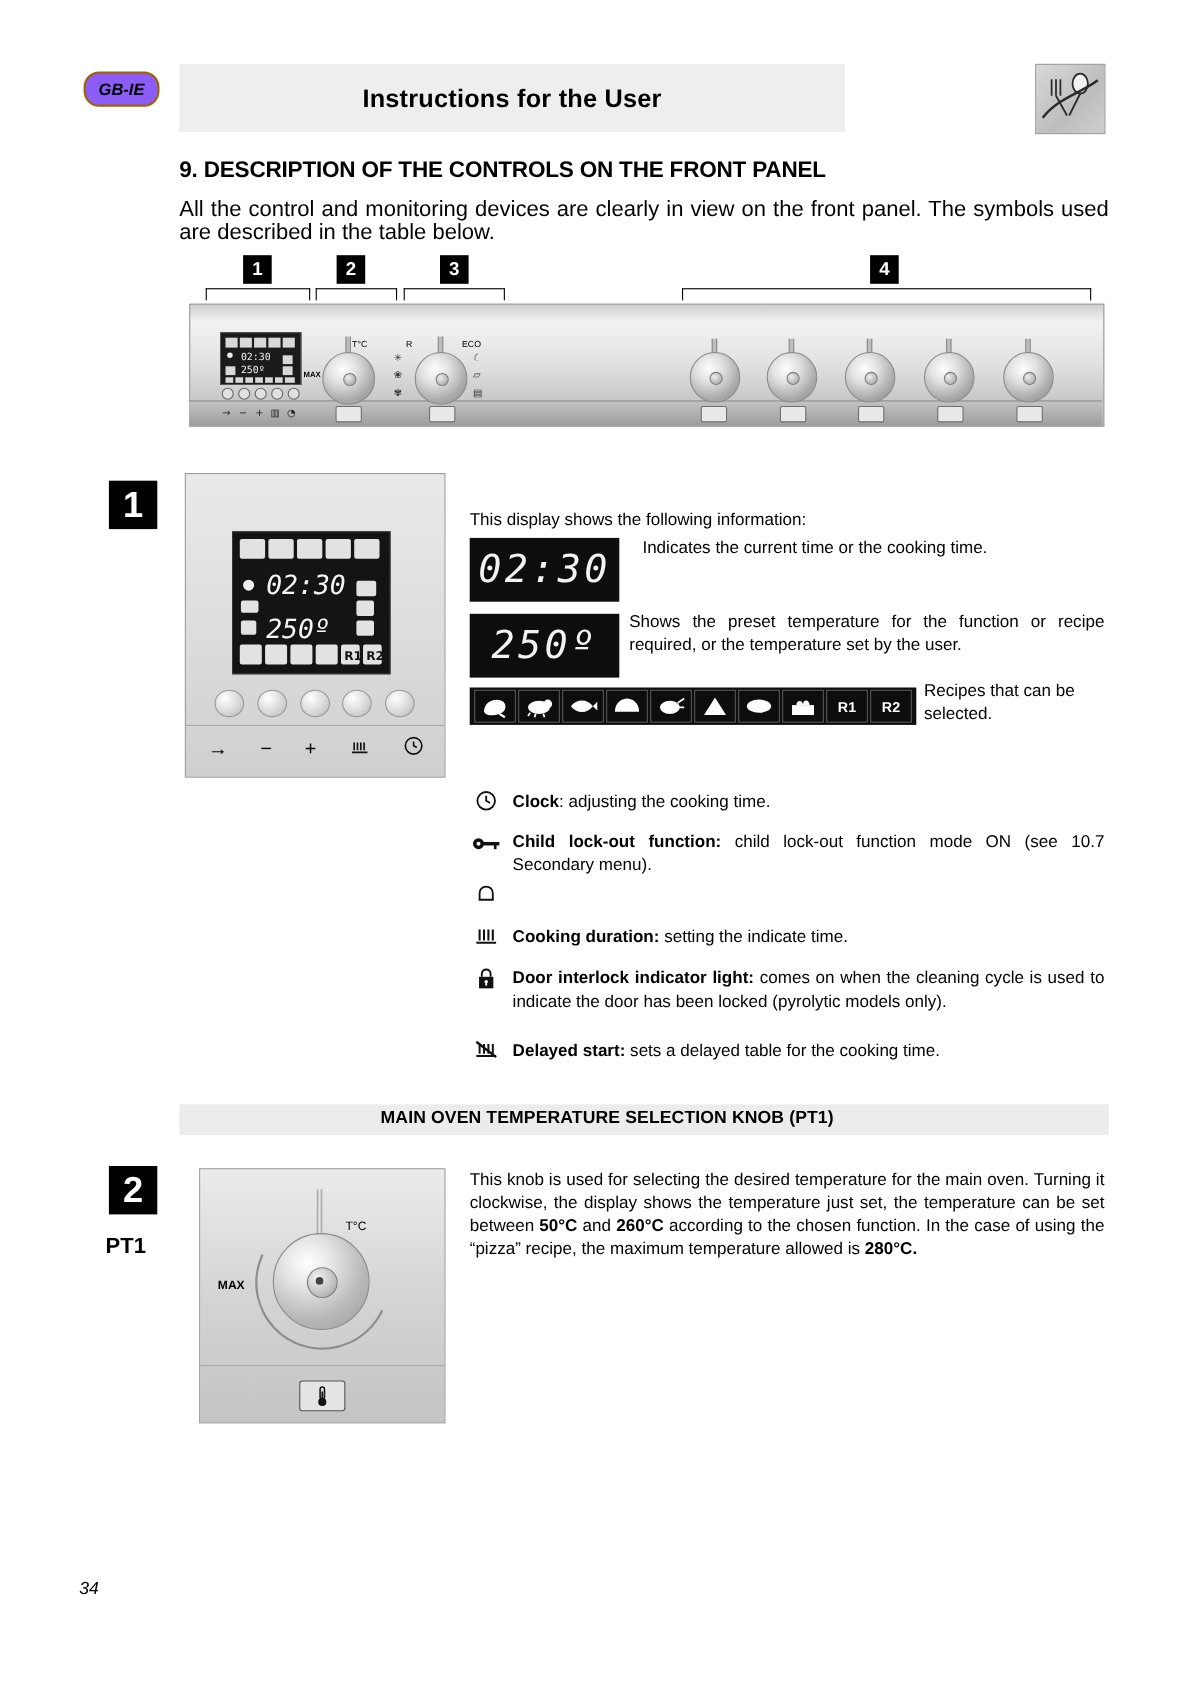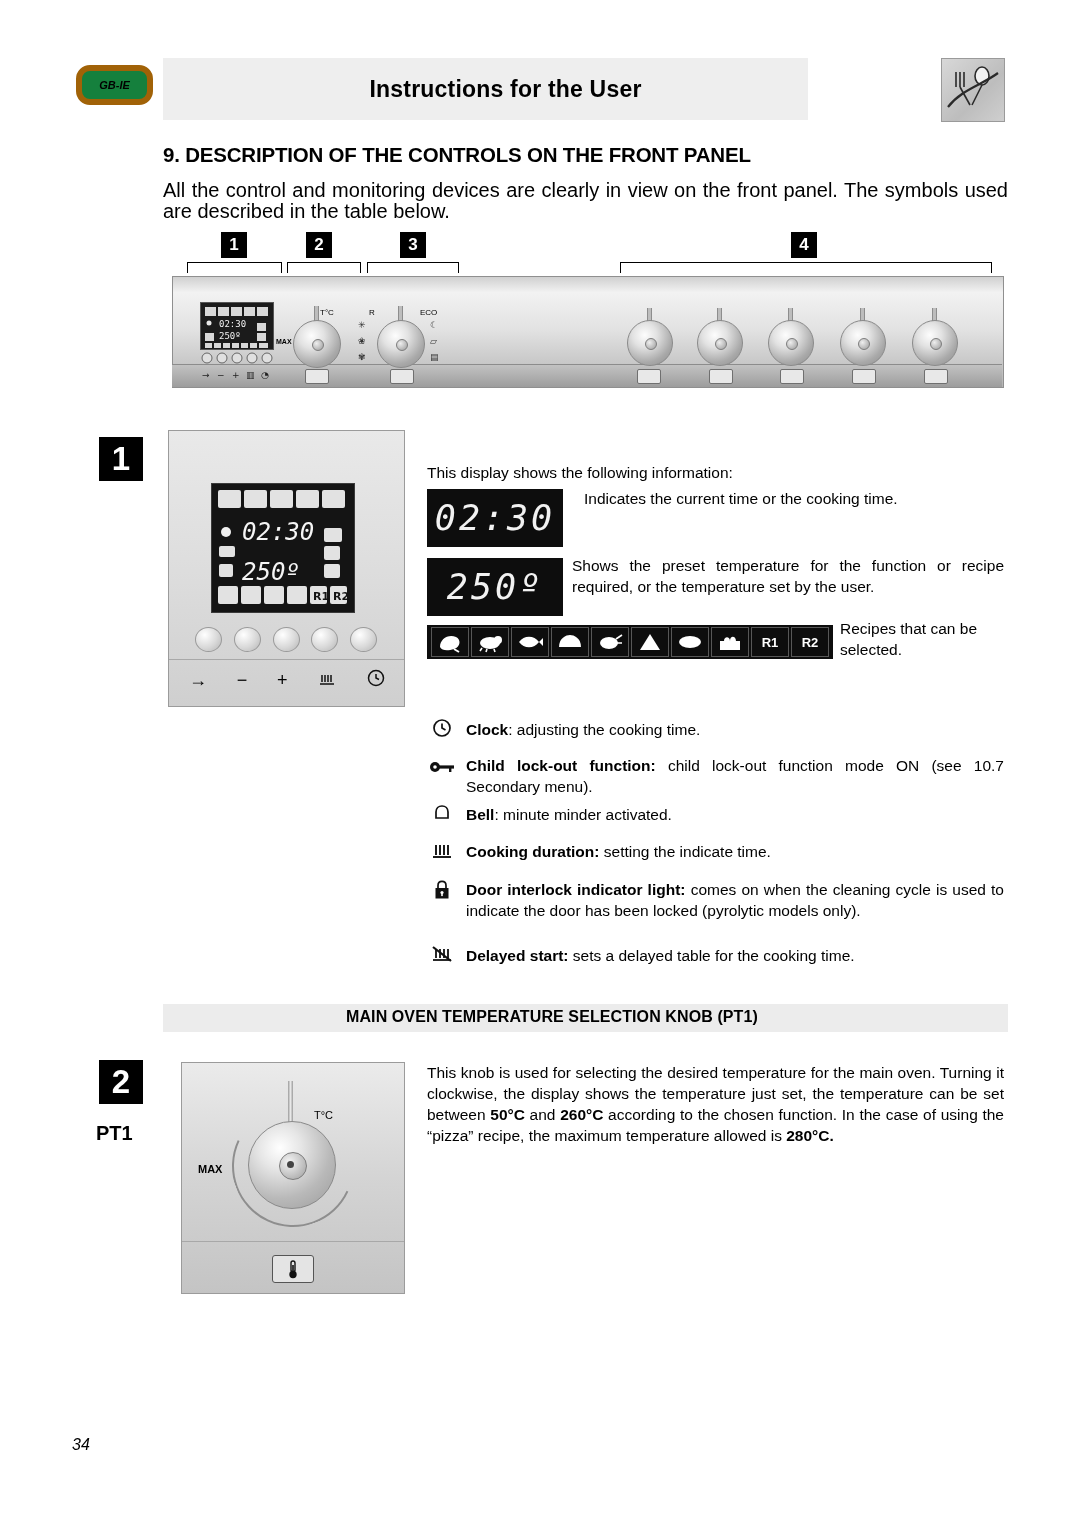--- a/index.html
+++ b/index.html
@@ -25,42 +25,41 @@
   .header {
     position: absolute;
     left: 163px;
     top: 58px;
     width: 605px;
     height: 62px;
     background: #eeeeee;
     display: flex;
     align-items: center;
     justify-content: center;
-    padding-left: 40px;
   }
   .header-title {
     font-size: 23px;
     font-weight: bold;
     letter-spacing: 0.2px;
   }
   .lang-badge {
     position: absolute;
     left: 76px;
     top: 65px;
     width: 65px;
     height: 28px;
-    border: 6px solid #a16207;
+    border: 2px solid #a16207;
     border-radius: 14px;
     display: flex;
     align-items: center;
     justify-content: center;
-    font-size: 11px;
+    font-size: 15px;
     font-weight: bold;
     font-style: italic;
-    background: #15803d;
+    background: #8b5cf6;
   }
   .header-icon {
     position: absolute;
     left: 941px;
     top: 58px;
     width: 62px;
     height: 62px;
     background: linear-gradient(135deg,#d8d8d8 0%, #bdbdbd 60%, #cfcfcf 100%);
     border: 1px solid #9a9a9a;
     overflow: hidden;
@@ -694,23 +693,20 @@
   </div>
   <div class="sym-item" style="left:466px; top:755px; width:538px;">
     <b>Child lock-out function:</b><span> child lock-out function mode ON (see 10.7 Secondary menu).</span>
   </div>
 
   <div class="sym-glyph" style="left:427px; top:803px;">
     <svg width="20" height="20" viewBox="0 0 20 20">
         <path d="M4 15 V9 C4 5.5 6.6 3 10 3 C13.4 3 16 5.5 16 9 V15 Z" fill="none" stroke="#111" stroke-width="1.7"></path>
       </svg>
   </div>
-  <div class="sym-item" style="left:466px; top:804px; width:538px;">
-    <b>Bell</b><span>: minute minder activated.</span>
-  </div>
 
   <div class="sym-glyph" style="left:427px; top:840px;">
     <svg width="24" height="20" viewBox="0 0 24 20">
         <g stroke="#111" stroke-width="1.9" fill="none">
           <path d="M3 17 h18"></path>
           <path d="M6 15 V5 M10 15 V5 M14 15 V5 M18 15 V5"></path>
         </g>
       </svg>
   </div>
   <div class="sym-item" style="left:466px; top:841px; width:538px;">

